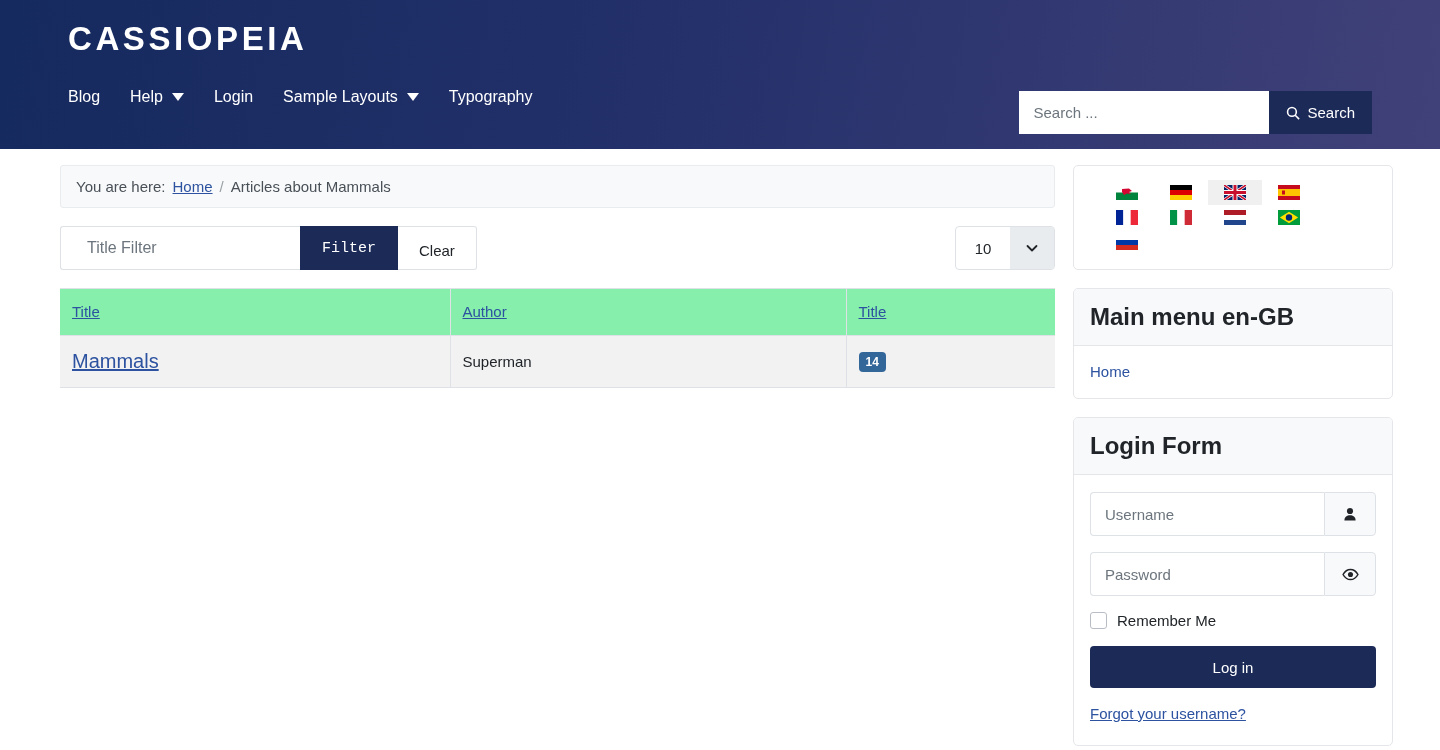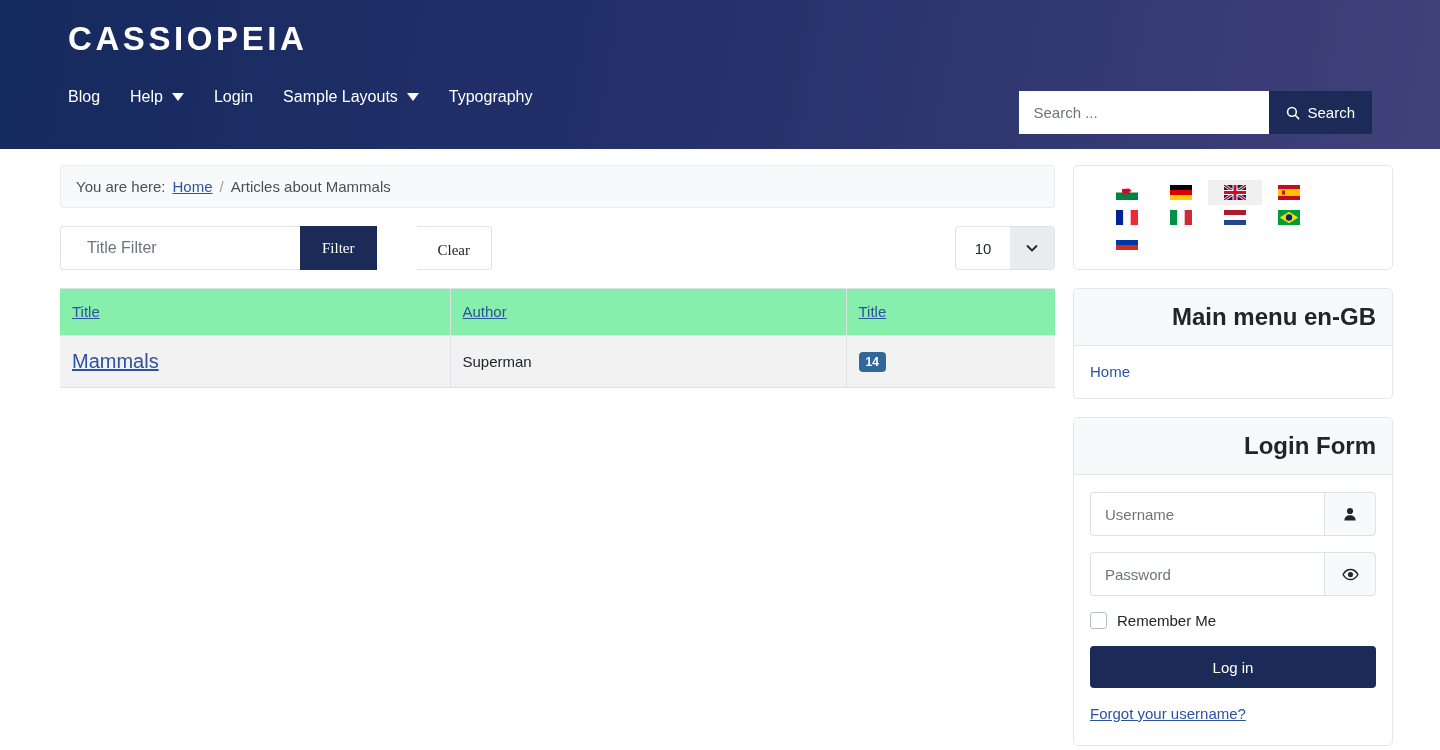--- a/index.html
+++ b/index.html
@@ -126,33 +126,32 @@
     outline: none;
   }
   .filter-input::placeholder { color: #6c757d; }
   .btn-filter {
     background: #1b2a57;
     color: #ffffff;
     border: 1px solid #1b2a57;
     padding: 0 21px;
     font-size: 15px;
     cursor: pointer;
-    font-family: Liberation Serif, serif;
+    font-family: Liberation Mono, monospace;
   }
   .btn-clear {
     background: #ffffff;
     color: #212529;
     border: 1px solid #dee2e6;
     border-left: none;
     border-radius: 0 3px 3px 0;
     padding: 15px 21px;
     font-size: 15px;
     cursor: pointer;
-    font-family: Liberation Serif, serif;
-    margin-left: 40px;
+    font-family: Liberation Sans, sans-serif;
   }
   .limit-select {
     display: flex;
     height: 44px;
     border: 1px solid #dee2e6;
     border-radius: 4px;
     overflow: hidden;
     background: #ffffff;
     cursor: pointer;
   }
@@ -213,21 +212,20 @@
     border: 1px solid #e4e6e9;
     border-radius: 5px;
     background: #ffffff;
     margin-bottom: 18px;
     overflow: hidden;
   }
   .card-head {
     background: #f8f9fa;
     border-bottom: 1px solid #e4e6e9;
     padding: 14px 16px;
-    text-align: right;
   }
   .card-title { font-size: 24px; font-weight: bold; color: #212529; }
   .card-body { padding: 17px 16px; }
   .menu-link { color: #2c52a0; font-size: 15px; cursor: pointer; text-decoration: none; }
 
   
   .flags {
     padding: 14px 26px;
     display: flex;
     flex-wrap: wrap;

